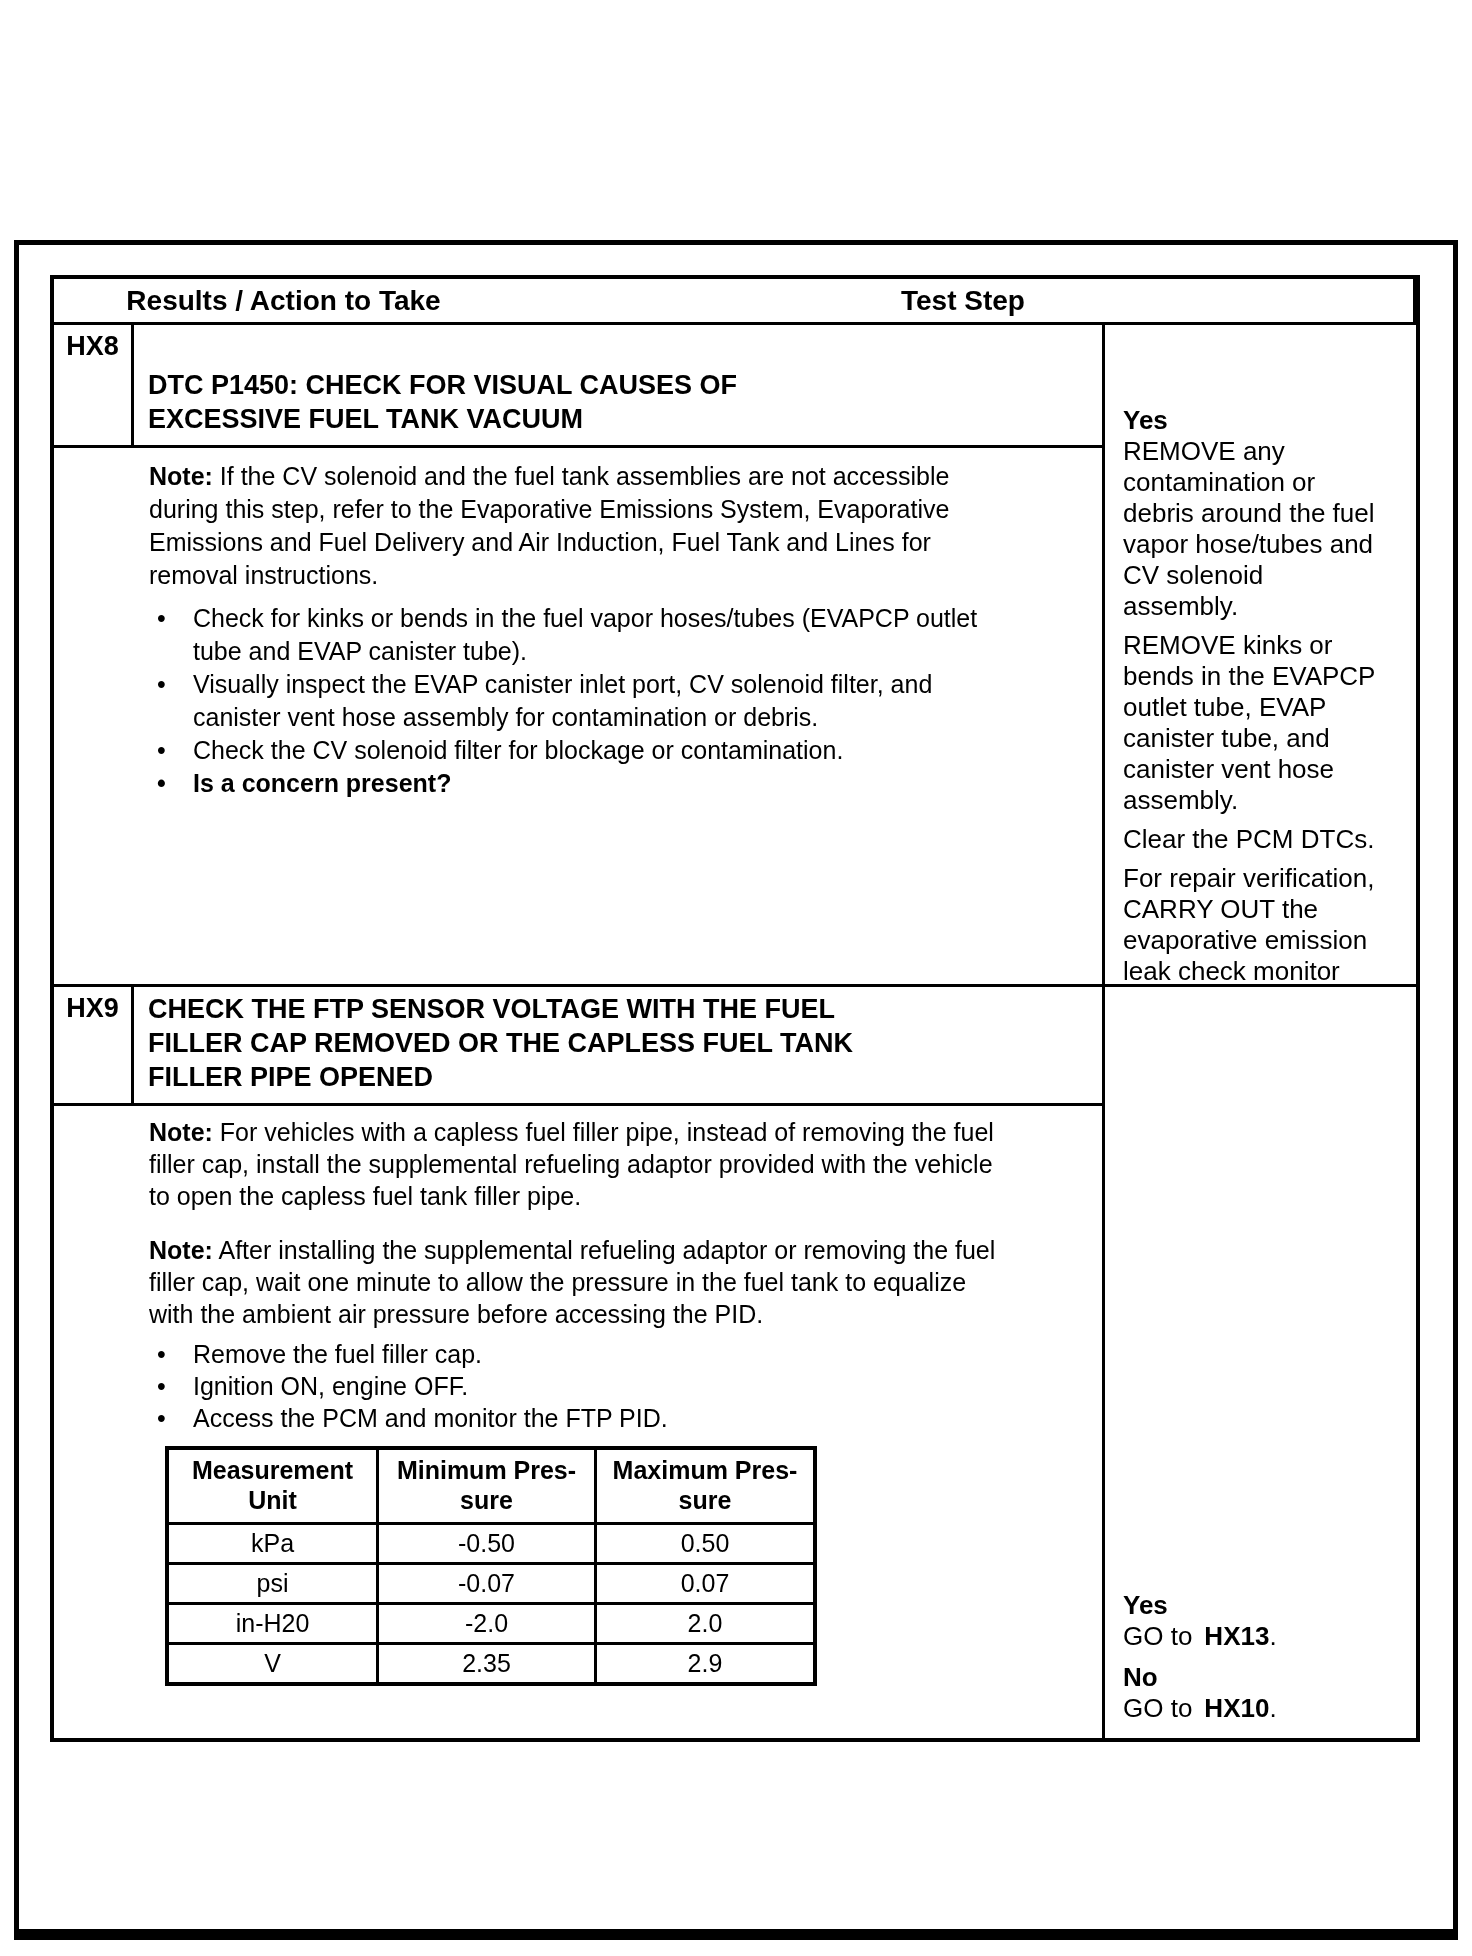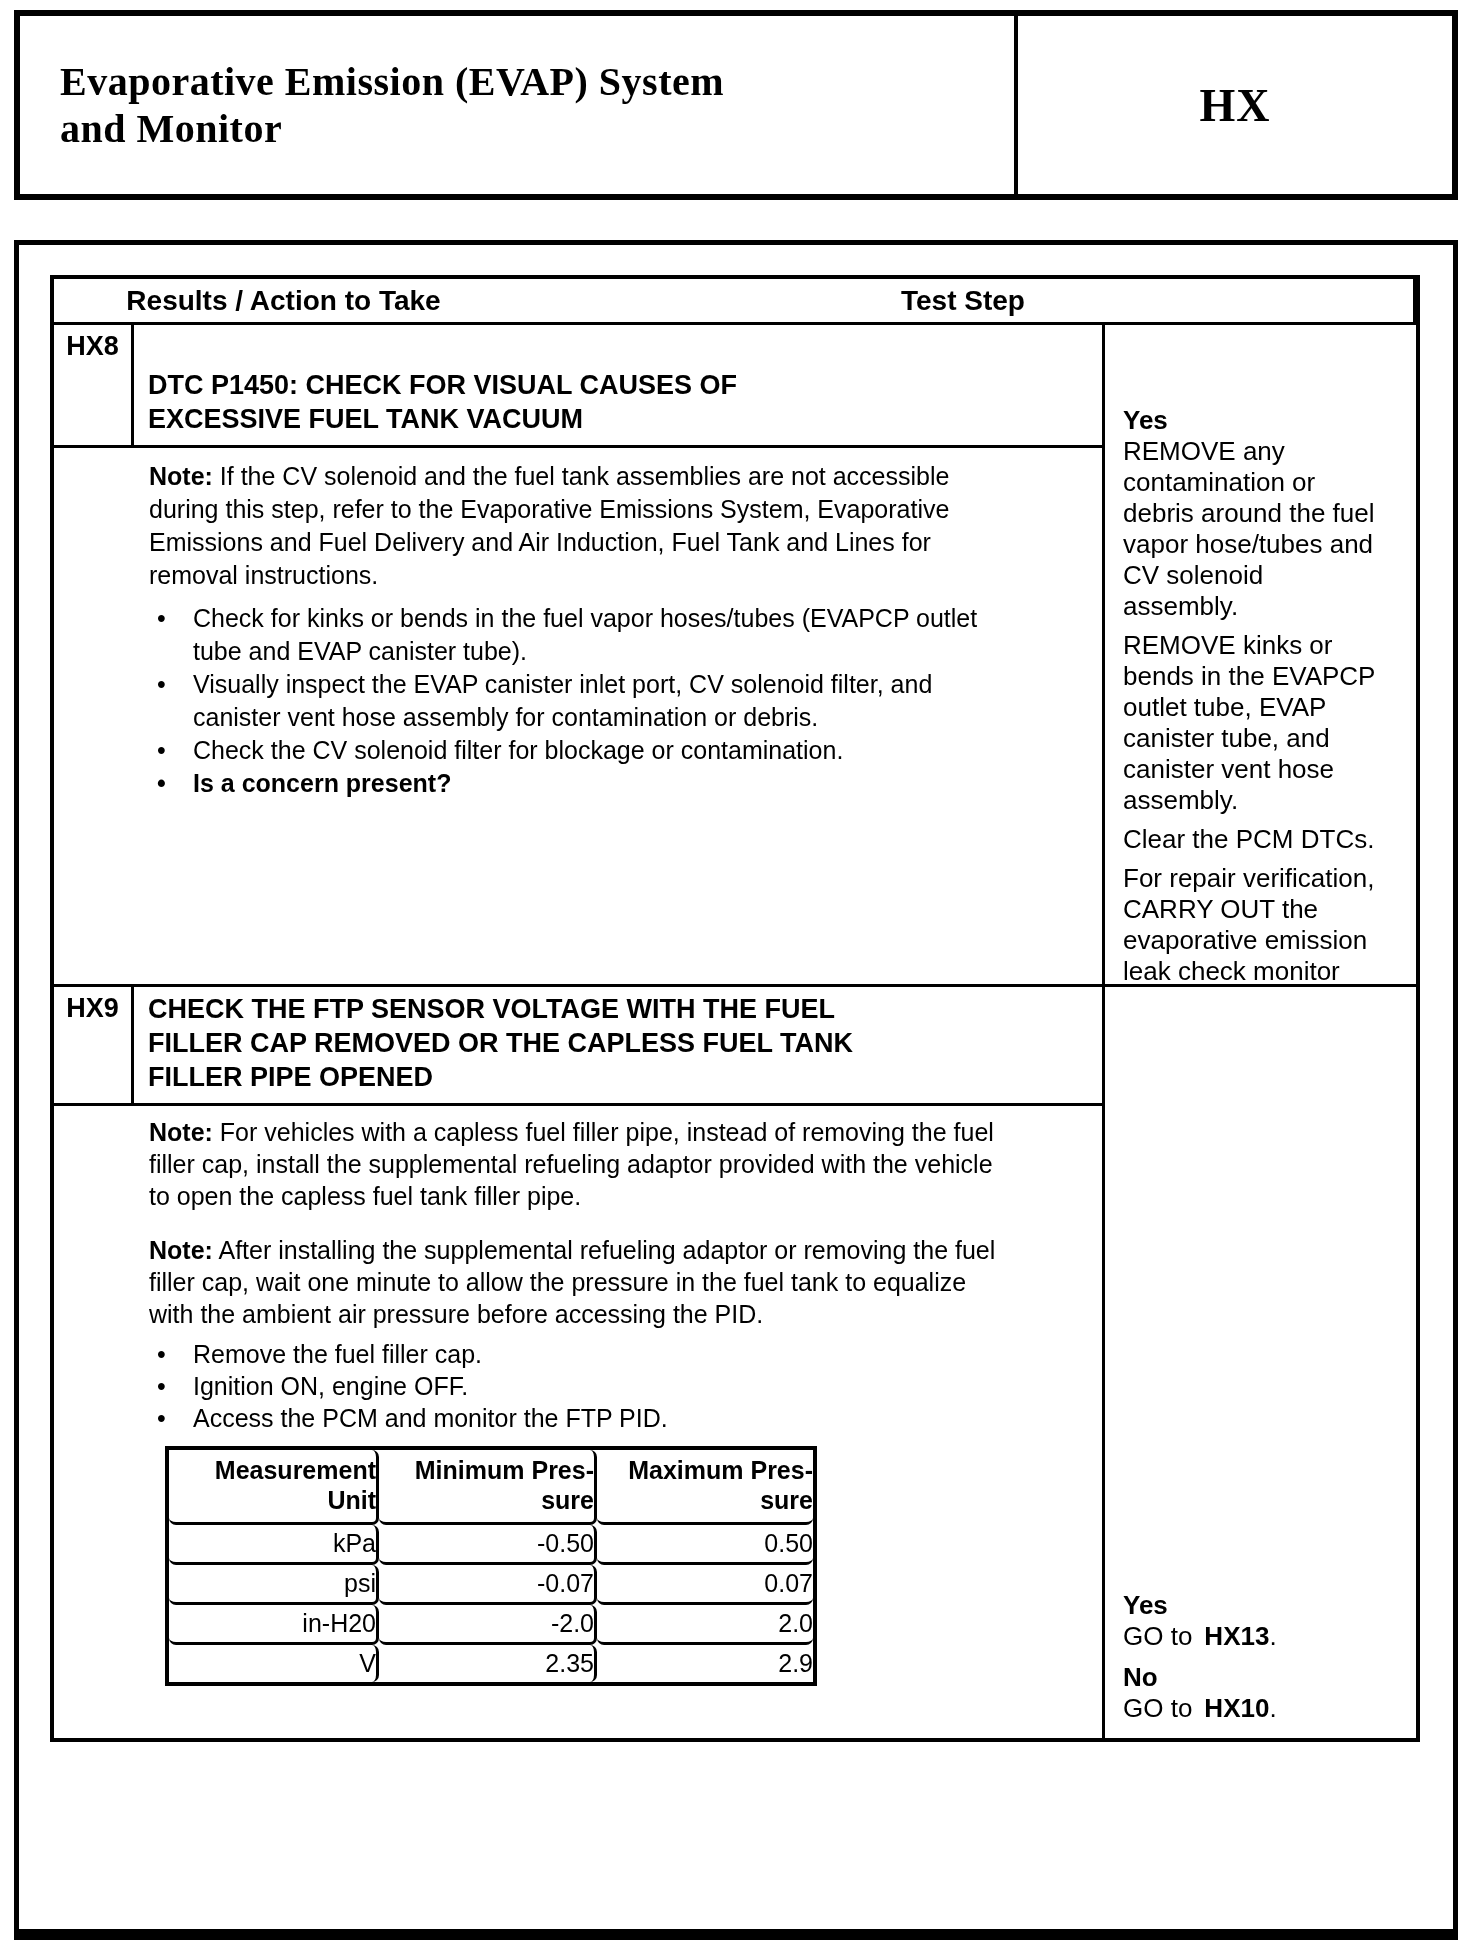--- a/index.html
+++ b/index.html
@@ -78,21 +78,21 @@
   .bullet.bold { font-weight:bold; }
   .bullet .btext { flex:1; }
 
   
   .mtable {
     display:grid; grid-template-columns:210px 218px 216px;
     border:4px solid #000; width:max-content; margin:12px 0 10px 16px;
   }
   .mt-cell {
     border-right:3px solid #000; border-bottom:3px solid #000;
-    text-align:right; font-size:25px;border-radius:7px;
+    text-align:center; font-size:25px;
   }
   .mt-cell.last-col { border-right:none; }
   .mt-cell.last-row { border-bottom:none; }
   .mt-head { font-weight:bold; white-space:pre-line; line-height:30px; padding:5px 0 7px; }
   .mt-data { padding:5px 0 6px; line-height:26px; }
 
   
   .results { padding:80px 40px 0 18px; font-size:26px; line-height:31px; }
   .res-label { font-weight:bold; }
   .res-p { margin-bottom:8px; }
@@ -101,31 +101,20 @@
     height:100%; display:flex; flex-direction:column; justify-content:flex-end;
     padding:0 40px 14px 18px; font-size:26px; line-height:31px;
   }
   .res-block { margin-top:10px; }
 </style>
 </head>
 <body>
 
 <div class="page">
 
-  <div class="header-box">
-    <div class="header-title-cell">
-      <div class="header-title">
-        <div>Evaporative Emission (EVAP) System</div>
-        <div>and Monitor</div>
-      </div>
-    </div>
-    <div class="header-code-cell">
-      <span class="header-code">HX</span>
-    </div>
-  </div>
 
   <div class="main-box">
     <div class="ptable">
 
       <div class="pt-header">
         <div class="hcell hright">Results / Action to Take</div>
         <div class="hcell hleft">Test Step</div>
       </div>
 
       <div class="prow" id="row-hx8">

